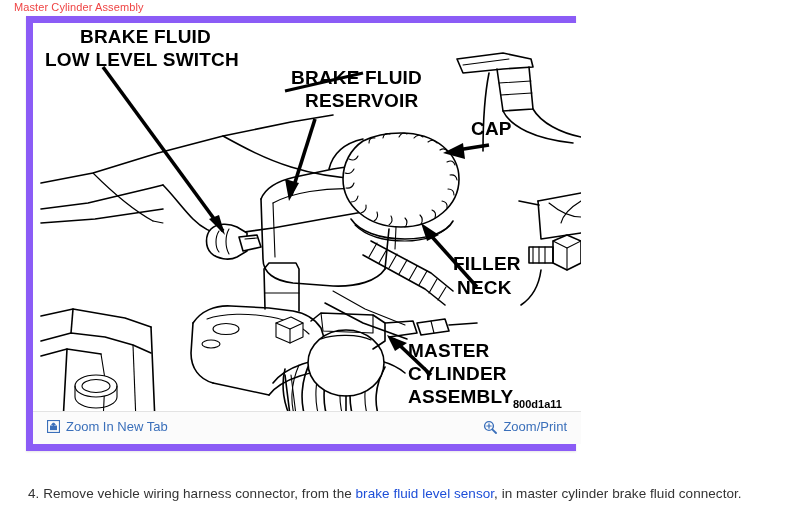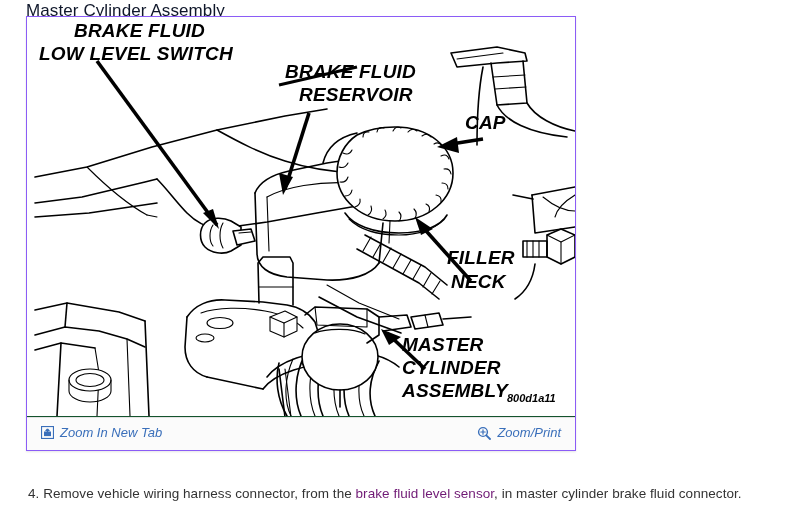--- a/index.html
+++ b/index.html
@@ -11,40 +11,39 @@
     width: 802px;
     height: 521px;
     font-family: "Liberation Sans", sans-serif;
     overflow: hidden;
     position: relative;
   }
 
   
   .fig-caption {
     position: absolute;
-    left: 26px;
+    left: 14px;
     top: 1px;
-    font-size: 17px;
-    color: #0f172a;
+    font-size: 11px;
+    color: #ef4444;
     letter-spacing: 0.1px;
     white-space: nowrap;
   }
 
   
   .viewer {
     position: absolute;
     left: 26px;
     top: 16px;
     width: 550px;
     height: 435px;
     background: #14532d;
-    border: 1px solid #8b5cf6;
+    border: 7px solid #8b5cf6;
     box-sizing: border-box;
     box-shadow: 0 1px 2px rgba(0,0,0,0.10);
-    font-style: italic;
   }
   .viewer-image-area {
     position: absolute;
     left: 0;
     top: 0;
     width: 548px;
     height: 399px;
     background: #ffffff;
     overflow: hidden;
   }
@@ -84,21 +83,21 @@
   .step-text {
     position: absolute;
     left: 28px;
     top: 486px;
     font-size: 13.5px;
     color: #333333;
     white-space: nowrap;
     letter-spacing: 0.05px;
   }
   .step-text .lnk {
-    color: #701a75;
+    color: #1d4ed8;
     cursor: pointer;
     text-align: center;
   }
 </style>
 </head>
 <body>
 
 <div class="fig-caption">Master Cylinder Assembly</div>
 
 <div class="viewer">

